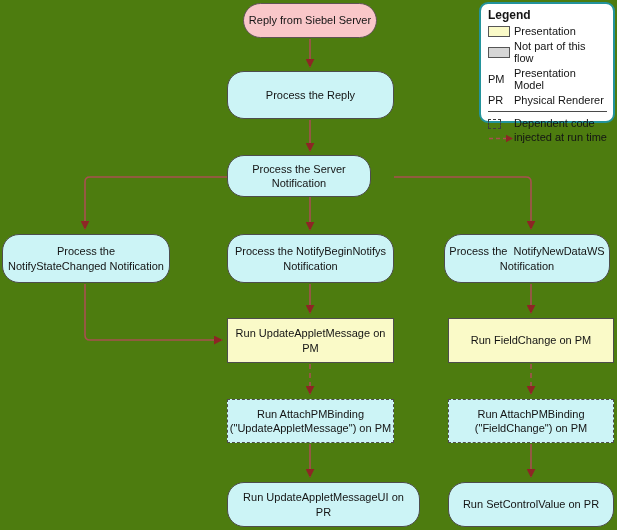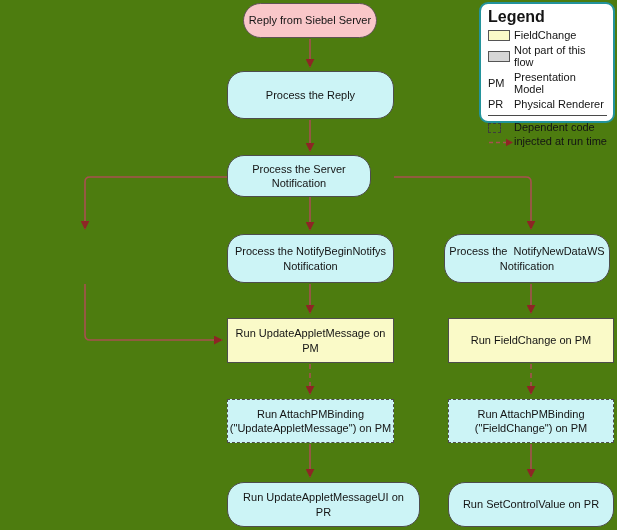--- a/index.html
+++ b/index.html
@@ -21,21 +21,21 @@
   .terminator {
     background:#f9c7c9; border:1.6px solid #5f5454; border-radius:18px;
   }
   
   .legend {
     position:absolute; left:479px; top:2px; width:136px; height:121px;
     box-sizing:border-box; background:#ffffff;
     border:2.5px solid #23939b; border-radius:9px;
     padding:4px 6px 3px 7px; font-size:11px;
   }
-  .legend-title { font-weight:bold; font-size:16px; margin-bottom:3px; }
+  .legend-title { font-weight:bold; font-size:12px; margin-bottom:3px; }
   .lrow { display:flex; align-items:center; margin-bottom:3px; }
   .lkey { flex:0 0 26px; display:flex; align-items:center; }
   .swatch { width:22px; height:11px; box-sizing:border-box; border:1.2px solid #555; }
   .sw-yellow { background:#fafac8; }
   .sw-gray   { background:#d6d6d6; }
   .abbr { font-size:11px; }
   .ldivider { border:none; border-top:1.4px solid #4a4a4a; margin:5px 0 5px 0; }
   .dep-row { display:flex; align-items:flex-start; }
   .dep-key { flex:0 0 26px; display:flex; flex-direction:column; gap:5px; align-items:flex-start; padding-top:2px; }
   .dashed-box-icon { width:13px; height:10px; box-sizing:border-box; border:1.6px dashed #3d3d3d; }
@@ -73,20 +73,24 @@
   </div>
 
   <div class="node rect cyan" style="left:227px;top:71px;width:167px;height:48px">
     <span>Process the Reply</span>
   </div>
 
   <div class="node rect cyan" style="left:227px;top:155px;width:144px;height:42px">
     <span>Process the Server Notification</span>
   </div>
 
+  <div class="node rect cyan" style="left:2px;top:234px;width:168px;height:49px">
+    <span>Process the
+NotifyStateChanged Notification</span>
+  </div>
 
   <div class="node rect cyan" style="left:227px;top:234px;width:167px;height:49px">
     <span>Process the NotifyBeginNotifys
 Notification</span>
   </div>
 
   <div class="node rect cyan" style="left:444px;top:234px;width:166px;height:49px">
     <span>Process the  NotifyNewDataWS
 Notification</span>
   </div>
@@ -119,21 +123,21 @@
     <span>Run SetControlValue on PR</span>
   </div>
 
   <div class="legend">
     <div class="legend-title">Legend</div>
 
     <div class="lrow">
       <span class="lkey">
           <span class="swatch sw-yellow"></span>
         </span>
-      <span>FieldChange</span>
+      <span>Presentation</span>
     </div>
 
     <div class="lrow">
       <span class="lkey">
           <span class="swatch sw-gray"></span>
         </span>
       <span>Not part of this flow</span>
     </div>
 
     <div class="lrow">

